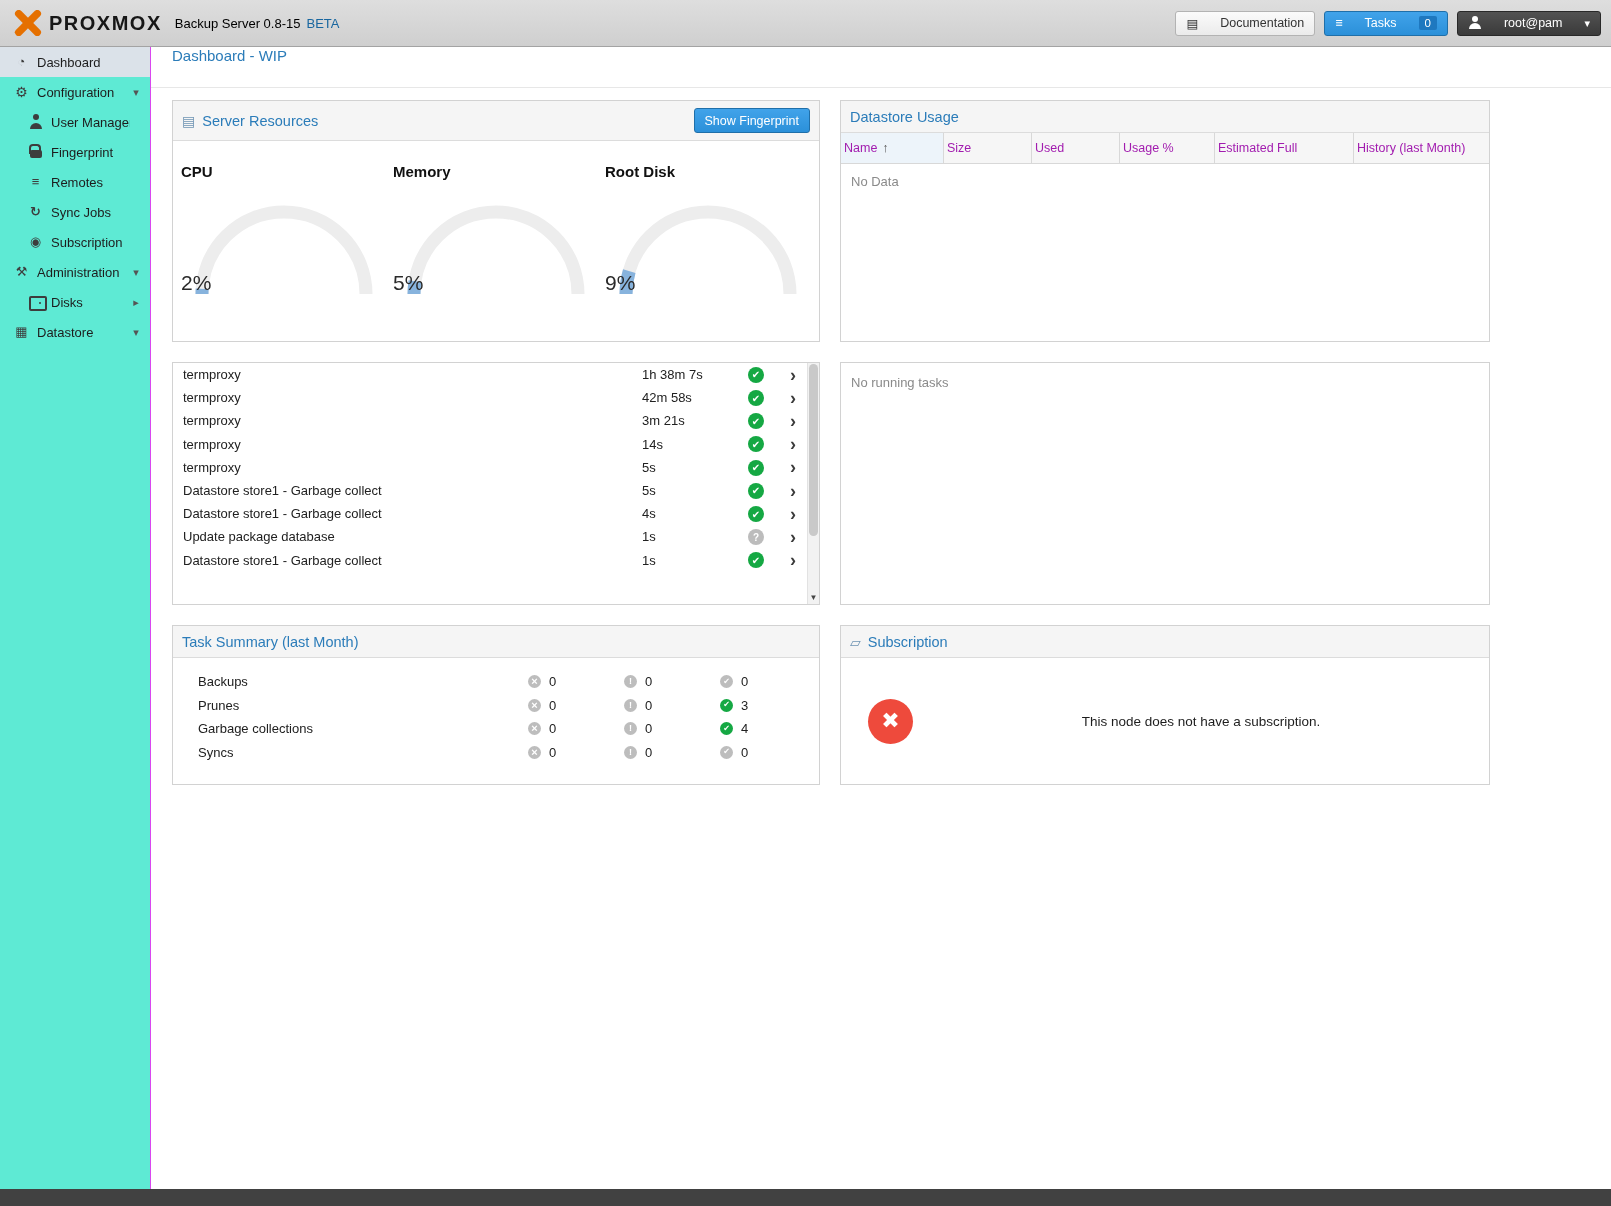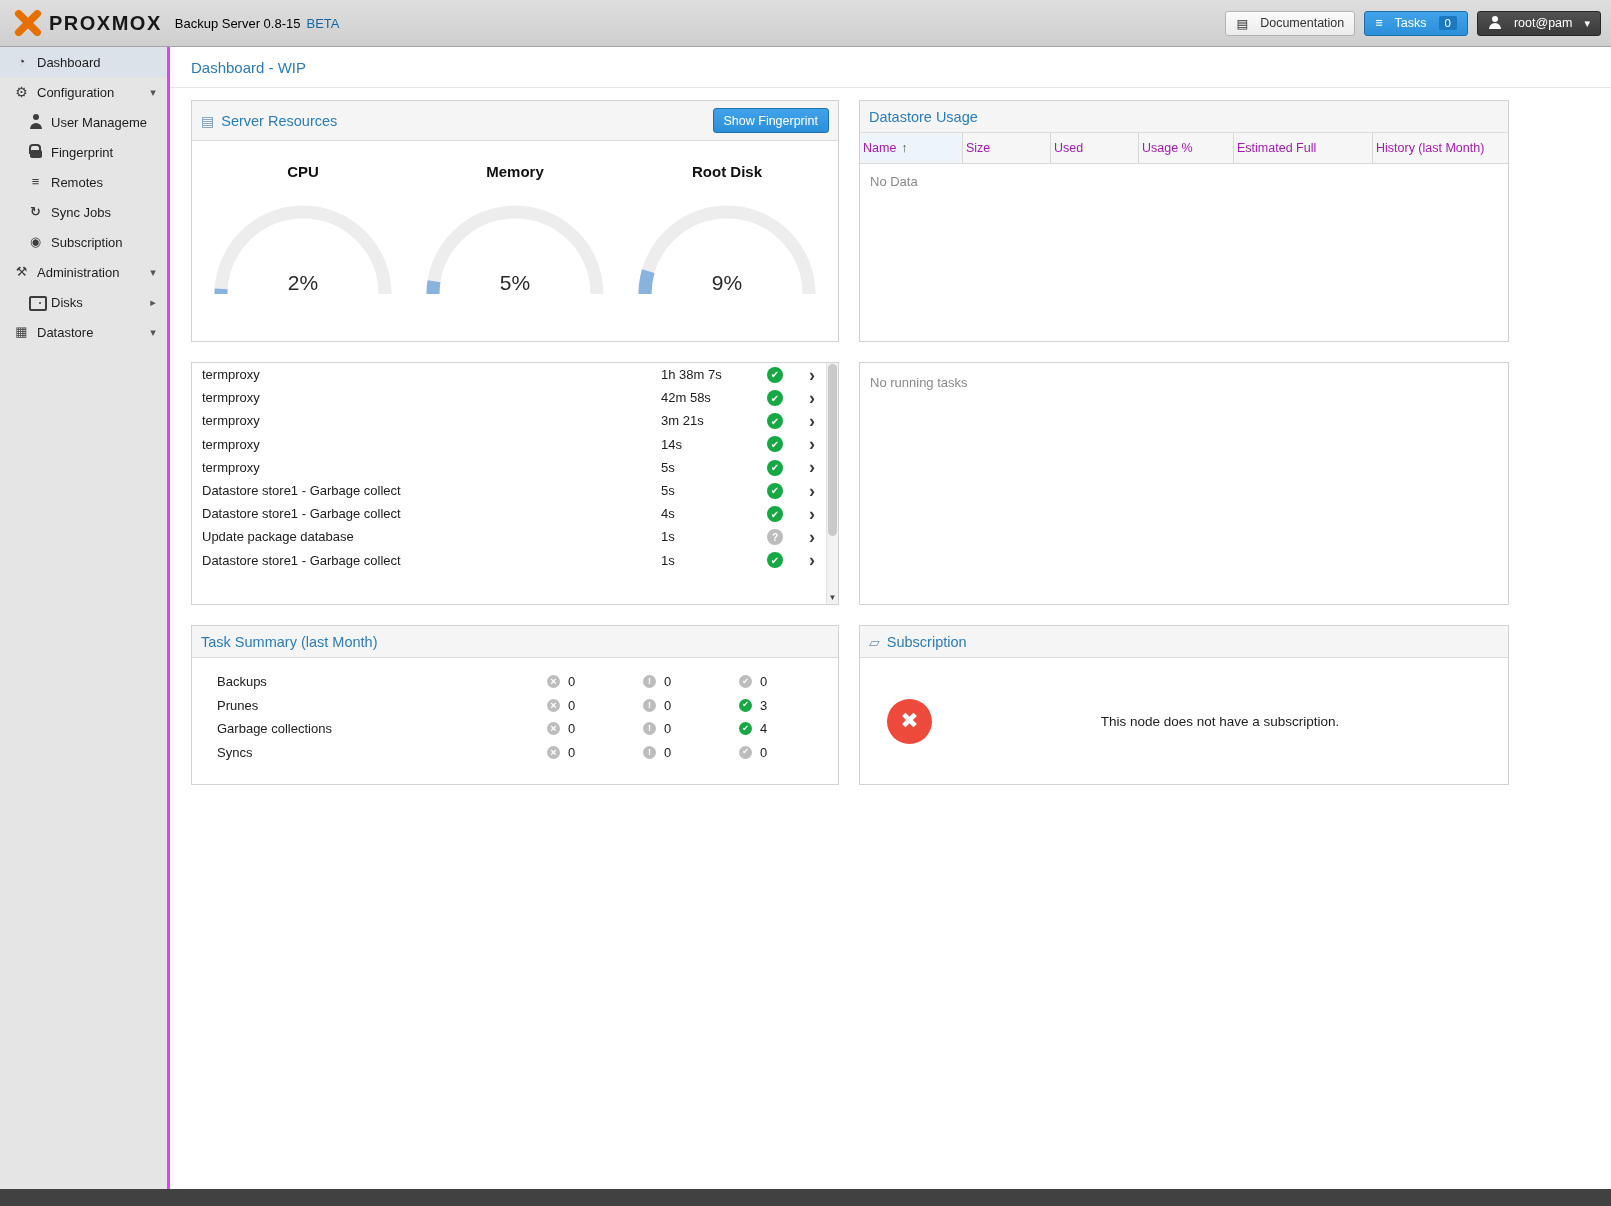--- a/index.html
+++ b/index.html
@@ -7,21 +7,21 @@
   body{font-family:"Liberation Sans","DejaVu Sans",sans-serif;font-size:13px;color:#212121;background:#fff;width:1611px;height:1206px;overflow:hidden}
   .app{display:flex;flex-direction:column;height:100%}
 
   
   .top-header{height:47px;flex:none;background:linear-gradient(#dedede,#cfcfcf);border-bottom:1px solid #a3a3a3;display:flex;align-items:center;padding:0 10px}
   .logo{display:flex;align-items:center;gap:7px;margin-left:4px}
   .logo-text{font-weight:bold;font-size:20px;letter-spacing:1.5px;color:#171717}
   .subtitle{margin-left:13px;font-size:13px;color:#000}
   .beta-link{margin-left:6px;color:#18669f;font-size:13px;cursor:pointer}
   .header-right{margin-left:auto;display:flex;align-items:center;gap:9px}
-  .btn{display:inline-flex;align-items:center;gap:12px;height:25px;padding:0 10px;border-radius:3px;font-size:12.5px;cursor:pointer;border:1px solid;white-space:nowrap}
+  .btn{display:inline-flex;align-items:center;gap:22px;height:25px;padding:0 10px;border-radius:3px;font-size:12.5px;cursor:pointer;border:1px solid;white-space:nowrap}
   .btn-light{background:linear-gradient(#fbfbfb,#ebebeb);border-color:#b3b3b3;color:#333}
   .btn-primary{background:linear-gradient(#41a3ea,#2b90d9);border-color:#1f6fa9;color:#fff}
   .btn-dark{background:linear-gradient(#525252,#3a3a3a);border-color:#282828;color:#fff}
   .badge{background:#1e78bf;color:#fff;padding:1px 6px;border-radius:2px;font-size:11.5px}
   .caret::before{content:"▾";font-size:11px}
 
   
   [data-icon]{display:inline-block;font-style:normal}
   [data-icon="book"]::before{content:"▤"}
   [data-icon="list"]::before{content:"≡";font-weight:bold}
@@ -39,47 +39,47 @@
   [data-icon="user"]::after{content:"";position:absolute;left:50%;bottom:1px;width:12px;height:6px;margin-left:-6px;border-radius:6px 6px 0 0;background:currentColor}
   [data-icon="unlock"]{position:relative}
   [data-icon="unlock"]::before{content:"";position:absolute;left:50%;top:0;width:8px;height:8px;margin-left:-7px;border:2px solid currentColor;border-radius:4px 4px 0 0;border-bottom:none}
   [data-icon="unlock"]::after{content:"";position:absolute;left:50%;top:6px;width:12px;height:8px;margin-left:-6px;background:currentColor;border-radius:2px}
   [data-icon="disk"]{position:relative}
   [data-icon="disk"]::before{content:"";position:absolute;left:50%;top:2px;margin-left:-7px;width:14px;height:11px;border:2px solid currentColor;border-radius:2px}
   [data-icon="disk"]::after{content:"";position:absolute;left:50%;top:8px;margin-left:3px;width:2px;height:2px;border-radius:50%;background:currentColor}
 
   
   .main{flex:1;display:flex;min-height:0}
-  .sidebar{width:170px;flex:none;background:#e5e5e5;border-right:3px solid #d946ef}
+  .sidebar{width:151px;flex:none;background:#5eead4;border-right:1px solid #d946ef}
   .nav-item{height:30px;display:flex;align-items:center;padding:0 8px 0 13px;cursor:pointer;color:#1d1d1d}
   .nav-item[data-indent="1"]{padding-left:27px}
   .nav-item[data-selected="true"]{background:#dbe2e9}
   .nav-icon{width:17px;height:16px;margin-right:7px;position:relative;color:#3d3d3d;font-size:13px;line-height:16px;text-align:center;flex:none}
   .nav-label{flex:1;white-space:nowrap;overflow:hidden}
   .nav-expander{width:12px;text-align:center;color:#555;font-size:11px;cursor:pointer}
   .nav-expander[data-expander="down"]::before{content:"▾"}
   .nav-expander[data-expander="right"]::before{content:"▸"}
 
   .content{flex:1;display:flex;flex-direction:column;background:#fff;min-width:0}
-  .page-titlebar{height:41px;flex:none;display:flex;align-items:center;padding-left:21px;border-bottom:1px solid #e7e7e7}
+  .page-titlebar{height:41px;flex:none;display:flex;padding-left:21px;border-bottom:1px solid #e7e7e7}
   .page-title{color:#2b7cb9;font-size:15px}
   .panels{padding:12px 0 0 21px;display:grid;grid-template-columns:648px 650px;grid-template-rows:242px 243px 160px;column-gap:20px;row-gap:20px}
 
   
   .panel{border:1px solid #d2d2d2;display:flex;flex-direction:column;min-height:0;background:#fff;overflow:hidden}
   .panel-header{flex:none;display:flex;align-items:center;gap:7px;padding:0 9px;background:#f5f5f5;border-bottom:1px solid #dcdcdc;min-height:32px}
   .panel-header.tall{min-height:40px}
   .panel-title{color:#2b7cb9;font-size:14.5px}
   .ph-icon{color:#6f94b3;font-size:14px}
   .panel-body{flex:1;min-height:0;position:relative}
   .empty-text{padding:12px 10px;color:#8a8a8a}
 
   
   .gauges{display:flex;justify-content:center;gap:6px;padding-top:22px}
-  .gauge{width:206px;position:relative;text-align:center}
+  .gauge{width:206px;position:relative;}
   .gauge-title{font-weight:bold;font-size:15px;color:#111;margin-bottom:14px}
   .gauge-arc svg{display:block;margin:0 auto}
   .gauge-value{position:absolute;left:0;right:0;bottom:7px;font-size:21px;color:#2a2a2a}
 
   
   .du-header{display:flex;background:#f6f6f6;border-bottom:1px solid #d8d8d8}
   .du-col{height:30px;display:flex;align-items:center;padding:0 3px;border-right:1px solid #d8d8d8;font-size:12.5px;color:#a21caf;cursor:pointer;overflow:hidden;white-space:nowrap}
   .du-col:nth-of-type(1){width:103px}
   .du-col:nth-of-type(2){width:88px}
   .du-col:nth-of-type(3){width:88px}

